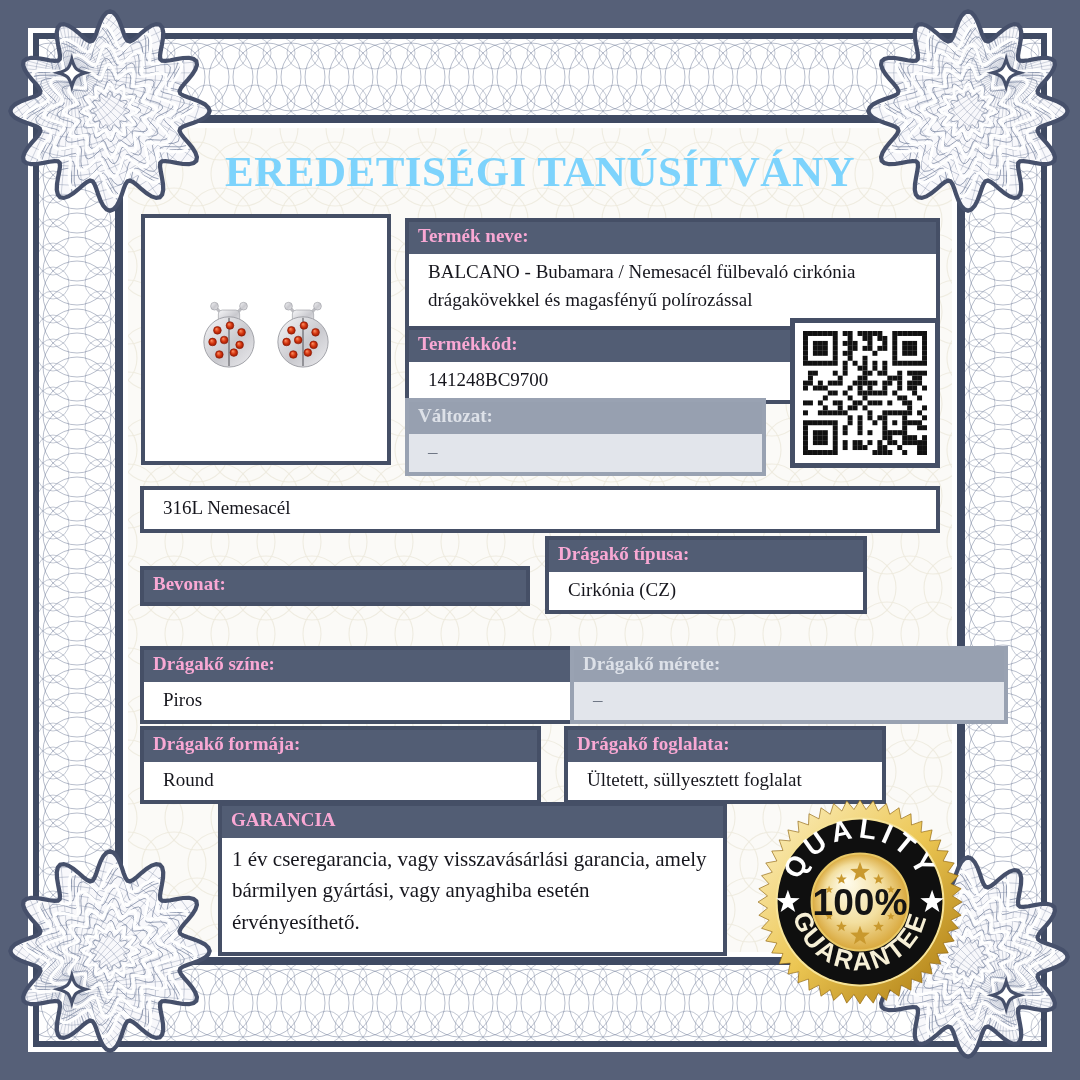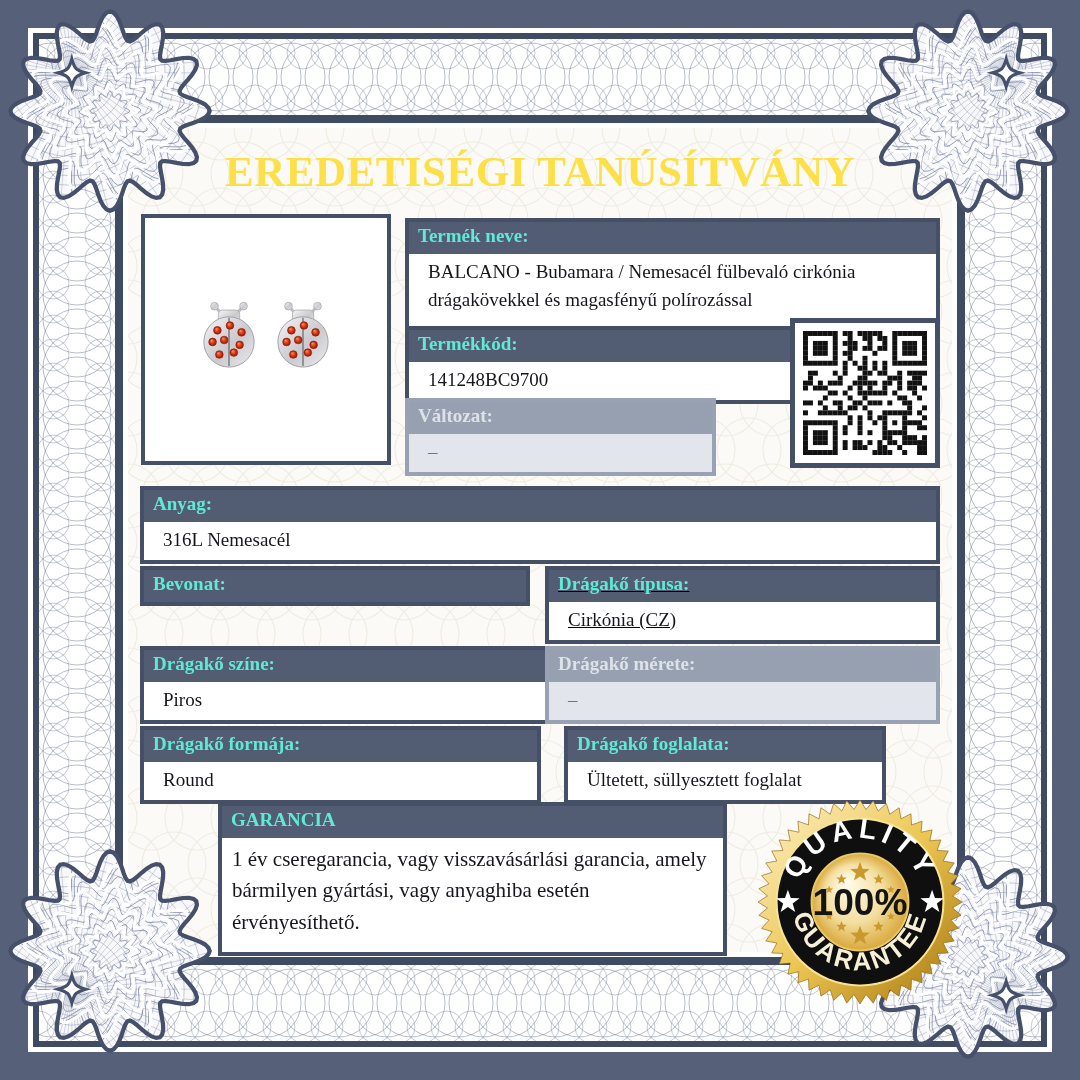--- a/index.html
+++ b/index.html
@@ -7,26 +7,26 @@
         font-family:"Liberation Serif",serif;}
   .fr{position:absolute;}
   .f1{inset:28px;background:#ffffff;}
   .f2{inset:33px;background:#3f4a63;}
   .f3{inset:39px;background:#ffffff;}
   .f4{inset:115px;background:#3f4a63;}
   .f5{inset:123px;background:#ffffff;}
   .f6{inset:128px;background:#fbfaf7;}
   .band,.innerpat,.rosette{position:absolute;display:block;}
   .title{position:absolute;left:0;right:0;top:147px;text-align:center;font-weight:bold;
-         font-size:43px;color:#fde047;letter-spacing:.5px;z-index:6;}
+         font-size:43px;color:#7dd3fc;letter-spacing:.5px;z-index:6;}
   .photo{position:absolute;left:141px;top:214px;width:250px;height:251px;background:#fff;
          border:4px solid #454f66;box-sizing:border-box;z-index:6;display:flex;
          align-items:center;justify-content:center;gap:16px;}
   .field{position:absolute;box-sizing:border-box;border:4px solid #454f66;background:#454f66;z-index:6;}
-  .field .hd{background:#525d74;color:#5eead4;font-weight:bold;font-size:19px;line-height:1.2;
+  .field .hd{background:#525d74;color:#f9a8d4;font-weight:bold;font-size:19px;line-height:1.2;
              padding:3px 9px 6px;}
   .field .val{background:#ffffff;color:#16161d;font-size:19px;line-height:1.5;padding:4px 19px 6px;
               min-height:24px;}
   .field.muted{border-color:#99a2b2;background:#99a2b2;}
   .field.muted .hd{background:#97a0b0;color:#dde1e8;}
   .field.muted .val{background:#e2e5eb;color:#6a7280;}
   .field.warranty .val{font-weight:normal;font-size:21px;line-height:1.5;padding:6px 10px 10px;}
   .qrbox{position:absolute;left:790px;top:318px;width:150px;height:150px;background:#fff;
          border:5px solid #454f66;box-sizing:border-box;z-index:6;display:flex;
          align-items:center;justify-content:center;}
@@ -1729,43 +1729,42 @@
         <rect x="70" y="120" width="5" height="5" fill="#111111"></rect>
         <rect x="75" y="120" width="5" height="5" fill="#111111"></rect>
         <rect x="80" y="120" width="5" height="5" fill="#111111"></rect>
         <rect x="85" y="120" width="5" height="5" fill="#111111"></rect>
         <rect x="100" y="120" width="5" height="5" fill="#111111"></rect>
         <rect x="115" y="120" width="5" height="5" fill="#111111"></rect>
         <rect x="120" y="120" width="5" height="5" fill="#111111"></rect>
       </svg>
   </div>
 
-  <div class="field muted" style="left:405px;top:398px;width:311px;">
+  <div class="field muted" style="left:405px;top:398px;width:361px;">
     <div class="hd">Változat:</div>
     <div class="val">–</div>
   </div>
 
   <div class="field" style="left:140px;top:486px;width:800px;">
-    <div class="hd">Anyag:</div>
     <div class="val">316L Nemesacél</div>
   </div>
 
   <div class="field" style="left:140px;top:566px;width:390px;">
     <div class="hd">Bevonat:</div>
   </div>
-  <div class="field" style="left:545px;top:566px;width:395px;text-decoration:underline;">
+  <div class="field" style="left:545px;top:536px;width:322px;">
     <div class="hd">Drágakő típusa:</div>
     <div class="val">Cirkónia (CZ)</div>
   </div>
 
   <div class="field" style="left:140px;top:646px;width:469px;">
     <div class="hd">Drágakő színe:</div>
     <div class="val">Piros</div>
   </div>
-  <div class="field muted" style="left:545px;top:646px;width:395px;">
+  <div class="field muted" style="left:570px;top:646px;width:438px;">
     <div class="hd">Drágakő mérete:</div>
     <div class="val">–</div>
   </div>
 
   <div class="field" style="left:140px;top:726px;width:401px;">
     <div class="hd">Drágakő formája:</div>
     <div class="val">Round</div>
   </div>
   <div class="field" style="left:521px;top:726px;width:322px;margin-left:43px;">
     <div class="hd">Drágakő foglalata:</div>

